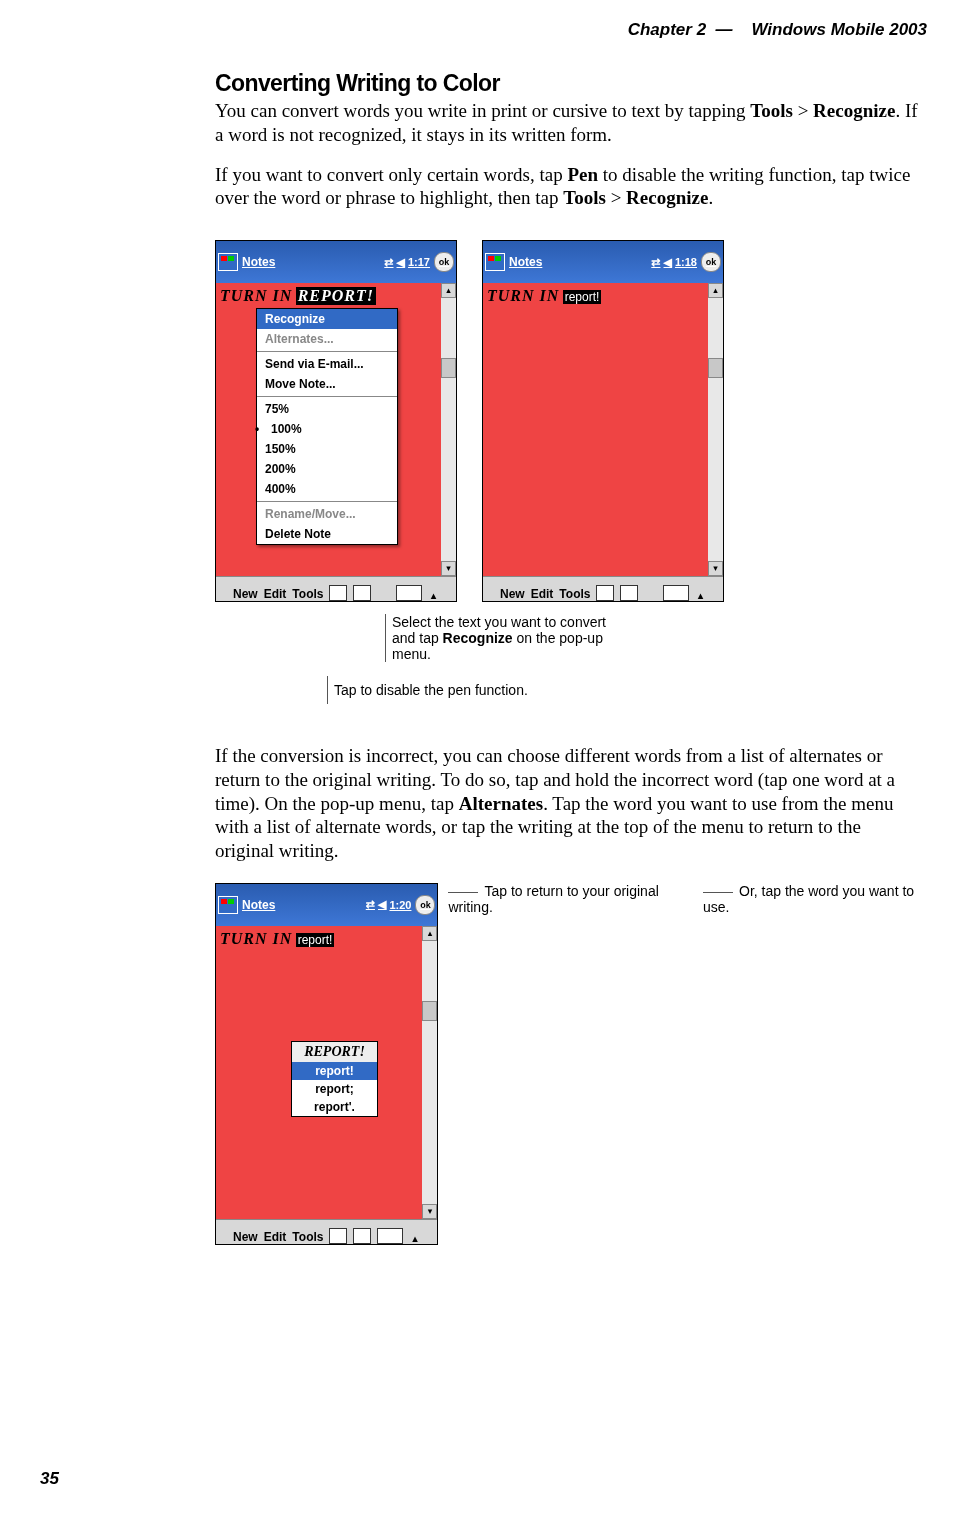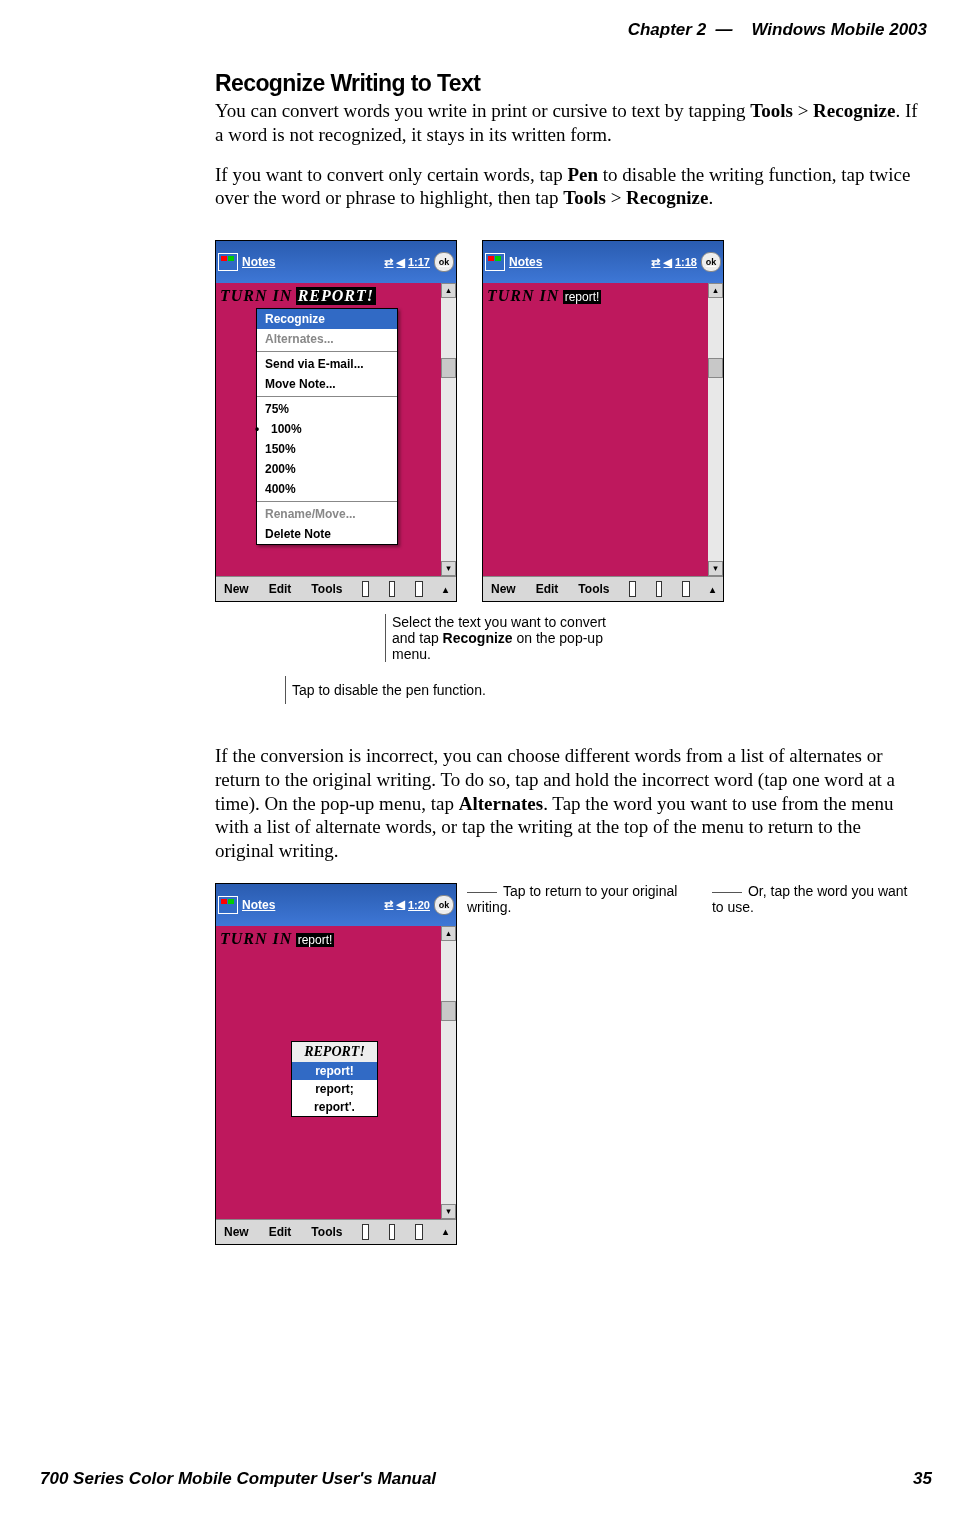--- a/index.html
+++ b/index.html
@@ -72,36 +72,36 @@
   }
   .flag { width:18px; height:16px; background:#316ac5; border:1px solid #fff; display:inline-block; position:relative;}
   .flag::before{content:"";position:absolute;left:2px;top:2px;width:6px;height:5px;background:#f00;}
   .flag::after{content:"";position:absolute;left:9px;top:2px;width:6px;height:5px;background:#0c0;}
   .ttl { flex:1; }
   .tray { display:flex; align-items:center; gap:3px; font-size:11px; font-weight:bold;}
   .okb { width:18px;height:18px;border-radius:9px;background:#eee;color:#000;display:flex;align-items:center;justify-content:center;font-size:9px;font-weight:bold;border:1px solid #888;}
   .canvas {
     height: 293px;
     position: relative;
-    background: #be185d;
+    background: #ef4444;
     display:flex;
   }
   .canvas-main { flex:1; position:relative; }
   .scrollbar { width:15px; background:#d8d8d8; display:flex; flex-direction:column; }
   .sbtn { height:15px; background:#d8d8d8; border:1px solid #888; box-sizing:border-box; text-align:center; font-size:9px; line-height:13px;}
   .strack{ flex:1; background:#e8e8e8; display:flex; flex-direction:column;}
   .sthumb{ background:#c8c8c8; border:1px solid #888; box-sizing:border-box; height:20px; margin-top:60px;}
   .pda-bottom {
     background:#d8d8d8;
     height:24px;
     display:flex;
-    align-items:center;
-    padding:0 8px;
+    align-items:flex-end;
+    padding:0 17px;
     font-weight:bold;
-    gap:20px;
+    gap:6px;
     border-top:1px solid #888;
   }
   .pda-bottom .mi { font-size:12px; }
   .picon{ width:16px; height:14px; border:1px solid #333; display:inline-block; background:#fff;}
   .kbd-icon{ width:24px; height:14px; border:1px solid #333; display:inline-block; background:#fff; margin-left:auto;}
   .up-caret{ width:11px; font-size:10px; text-align:center;}
 
   .hand { font-family: 'Comic Sans MS', cursive; font-style:italic; font-weight:bold; font-size:16px; letter-spacing:1px;}
   .sel-hand { background:#000; color:#fff; padding:0 2px; display:inline-block;}
   .plain-txt { font-family: Tahoma, Arial, sans-serif; font-size:12px; background:#000; color:#fff; padding:0 2px;}
@@ -137,21 +137,21 @@
   .callouts {
     display:flex;
     gap:16px;
     margin-left:170px;
     font-family: Arial, Helvetica, sans-serif;
     font-size:14px;
     padding-top:6px;
   }
   .callout { max-width: 220px; border-left:1px solid #555; padding-left:6px; }
   .callouts2 {
-    margin-left:70px;
+    margin-left:112px;
     font-family: Arial, Helvetica, sans-serif;
     font-size:14px;
     border-left:1px solid #555;
     padding:6px 0 6px 6px;
     margin-top:14px;
     max-width:400px;
   }
   .side-callouts{
     font-family: Arial, Helvetica, sans-serif;
     font-size:14px;
@@ -180,21 +180,21 @@
 <body>
 
 <div class="page">
   <div class="header">
     <span>Chapter  2</span>
     &nbsp;<span>—</span>&nbsp;&nbsp;&nbsp;
     <span>Windows Mobile 2003</span>
   </div>
 
   <div class="content">
-    <h2 class="section">Recognize Writing to Text</h2>
+    <h2 class="section">Converting Writing to Color</h2>
 
     <p class="body">
       <span>You can convert words you write in print or cursive to text by tapping </span><span class="bold">Tools</span><span> &gt; </span><span class="bold">Recognize</span><span>. If a word is not recognized, it stays in its written form.</span>
     </p>
 
     <p class="body">
       <span>If you want to convert only certain words, tap </span><span class="bold">Pen</span><span> to disable the writing function, tap twice over the word or phrase to highlight, then tap </span><span class="bold">Tools</span><span> &gt; </span><span class="bold">Recognize</span><span>.</span>
     </p>
 
     <div class="shot-row">
@@ -347,16 +347,15 @@
 
       <div class="side-callouts">
         <div><span class="line"></span><span>Tap to return to your original writing.</span></div>
         <div><span class="line"></span><span>Or, tap the word you want to use.</span></div>
       </div>
     </div>
 
   </div>
 
   <div class="footer">
-    <span>700 Series Color Mobile Computer User's Manual</span>
     <span>35</span>
   </div>
 </div>
 
 </body></html>

